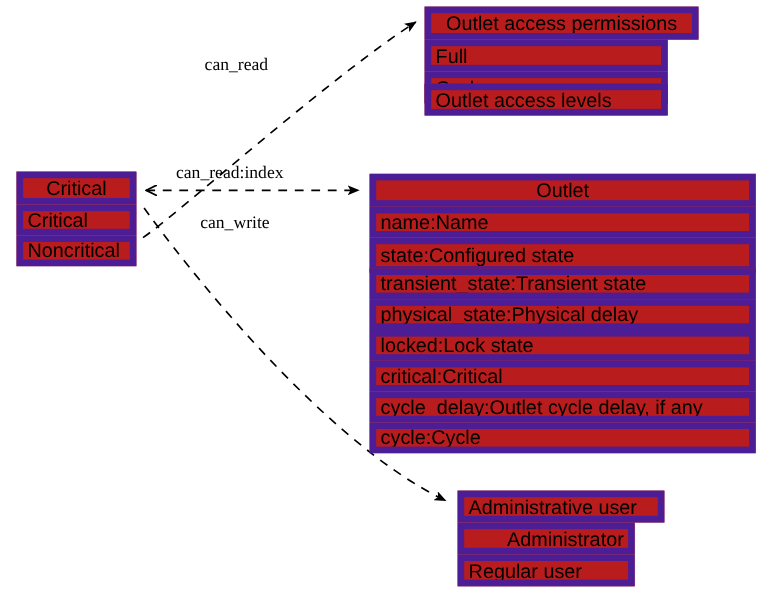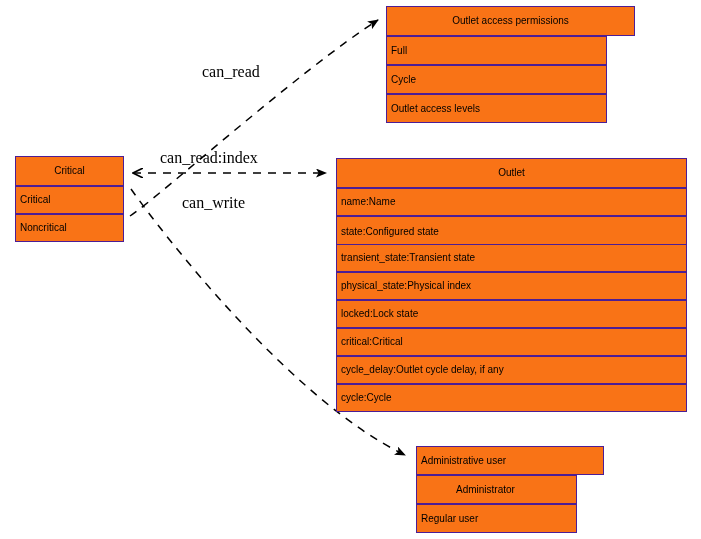--- a/index.html
+++ b/index.html
@@ -22,24 +22,24 @@
     width: 701px;
     height: 539px;
   }
   .entity {
     position: absolute;
     box-sizing: border-box;
   }
   .row {
     position: absolute;
     box-sizing: border-box;
-    border: 1px solid #4c1d95;
-    background: #f97316;
+    border: 6px solid #4c1d95;
+    background: #b91c1c;
     color: #000000;
-    font-size: 10px;
+    font-size: 18px;
     line-height: 1;
     display: flex;
     align-items: center;
     white-space: nowrap;
     overflow: hidden;
   }
   .row.title {
     justify-content: center;
   }
   .row.body {
@@ -83,40 +83,40 @@
   <div class="entity">
     <div class="row title" style="left:15px; top:156px; width:109px; height:30px;">Critical</div>
     <div class="row body" style="left:15px; top:186px; width:109px; height:28px;">Critical</div>
     <div class="row body" style="left:15px; top:214px; width:109px; height:28px;">Noncritical</div>
   </div>
 
   <div class="entity">
     <div class="row title" style="left:386px; top:6px; width:249px; height:30px;">Outlet access permissions</div>
     <div class="row body" style="left:386px; top:36px; width:221px; height:29px;">Full</div>
     <div class="row body" style="left:386px; top:65px; width:221px; height:29px;">Cycle</div>
-    <div class="row body" style="left:386px; top:94px; width:221px; height:29px;">Outlet access levels</div>
+    <div class="row body" style="left:386px; top:76px; width:221px; height:29px;">Outlet access levels</div>
   </div>
 
   <div class="entity">
     <div class="row title" style="left:336px; top:158px; width:351px; height:30px;">Outlet</div>
     <div class="row body" style="left:336px; top:188px; width:351px; height:28px;">name:Name</div>
     <div class="row body" style="left:336px; top:216px; width:351px; height:32px;">state:Configured state</div>
     <div class="row body" style="left:336px; top:244px; width:351px; height:28px;">transient_state:Transient state</div>
-    <div class="row body" style="left:336px; top:272px; width:351px; height:28px;">physical_state:Physical index</div>
+    <div class="row body" style="left:336px; top:272px; width:351px; height:28px;">physical_state:Physical delay</div>
     <div class="row body" style="left:336px; top:300px; width:351px; height:28px;">locked:Lock state</div>
     <div class="row body" style="left:336px; top:328px; width:351px; height:28px;">critical:Critical</div>
     <div class="row body" style="left:336px; top:356px; width:351px; height:28px;">cycle_delay:Outlet cycle delay, if any</div>
     <div class="row body" style="left:336px; top:384px; width:351px; height:28px;">cycle:Cycle</div>
   </div>
 
   <div class="entity">
     <div class="row body" style="left:416px; top:446px; width:188px; height:29px;">Administrative user</div>
     <div class="row body" style="left:416px; top:475px; width:161px; height:29px;padding-left:39px;">Administrator</div>
     <div class="row body" style="left:416px; top:504px; width:161px; height:29px;text-align:right;">Regular user</div>
   </div>
 
-  <div class="edge-label" style="left:202px; top:52px;margin-top:12px;">can_read</div>
+  <div class="edge-label" style="left:186px; top:52px;">can_read</div>
 
   <div class="edge-label" style="left:160px; top:150px;">can_read:index</div>
 
   <div class="edge-label" style="left:182px; top:195px;">can_write</div>
 
 </div>
 
 </body></html>

